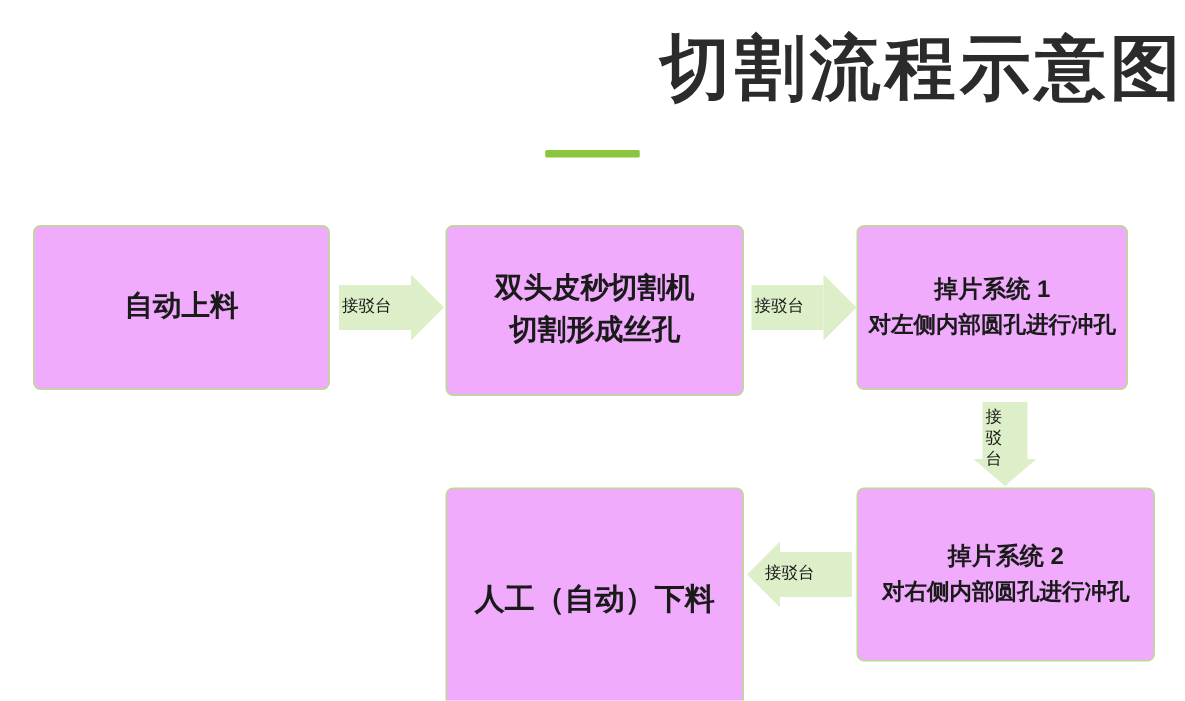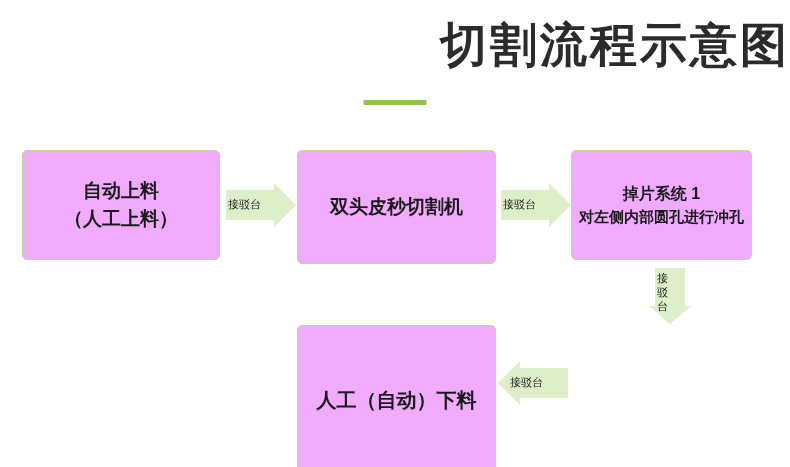--- a/index.html
+++ b/index.html
@@ -165,41 +165,45 @@
 </head>
 <body>
 
 <div class="page">
 
   <div class="title">切割流程示意图</div>
   <div class="title-underline"></div>
 
   <div class="box" id="box-auto-load">
     <span class="line">自动上料</span>
-    <span class="line">（人工上料）</span>
   </div>
 
   <div class="arrow-h arrow-right" id="arrow-1"></div>
   <div class="arrow-label" id="label-1">接驳台</div>
 
   <div class="box" id="box-cutter">
     <span class="line">双头皮秒切割机</span>
+    <span class="line">切割形成丝孔</span>
   </div>
 
   <div class="arrow-h arrow-right" id="arrow-2"></div>
   <div class="arrow-label" id="label-2">接驳台</div>
 
   <div class="box" id="box-drop1">
     <span class="line line-title">掉片系统 1</span>
     <span class="line line-desc">对左侧内部圆孔进行冲孔</span>
   </div>
 
   <div class="arrow-v" id="arrow-3"></div>
   <div class="arrow-label arrow-label-v" id="label-3">接驳台</div>
 
+  <div class="box" id="box-drop2">
+    <span class="line line-title">掉片系统 2</span>
+    <span class="line line-desc">对右侧内部圆孔进行冲孔</span>
+  </div>
 
   <div class="arrow-h arrow-left" id="arrow-4"></div>
   <div class="arrow-label" id="label-4">接驳台</div>
 
   <div class="box" id="box-unload">
     <span class="line">人工（自动）下料</span>
   </div>
 
 </div>
 

